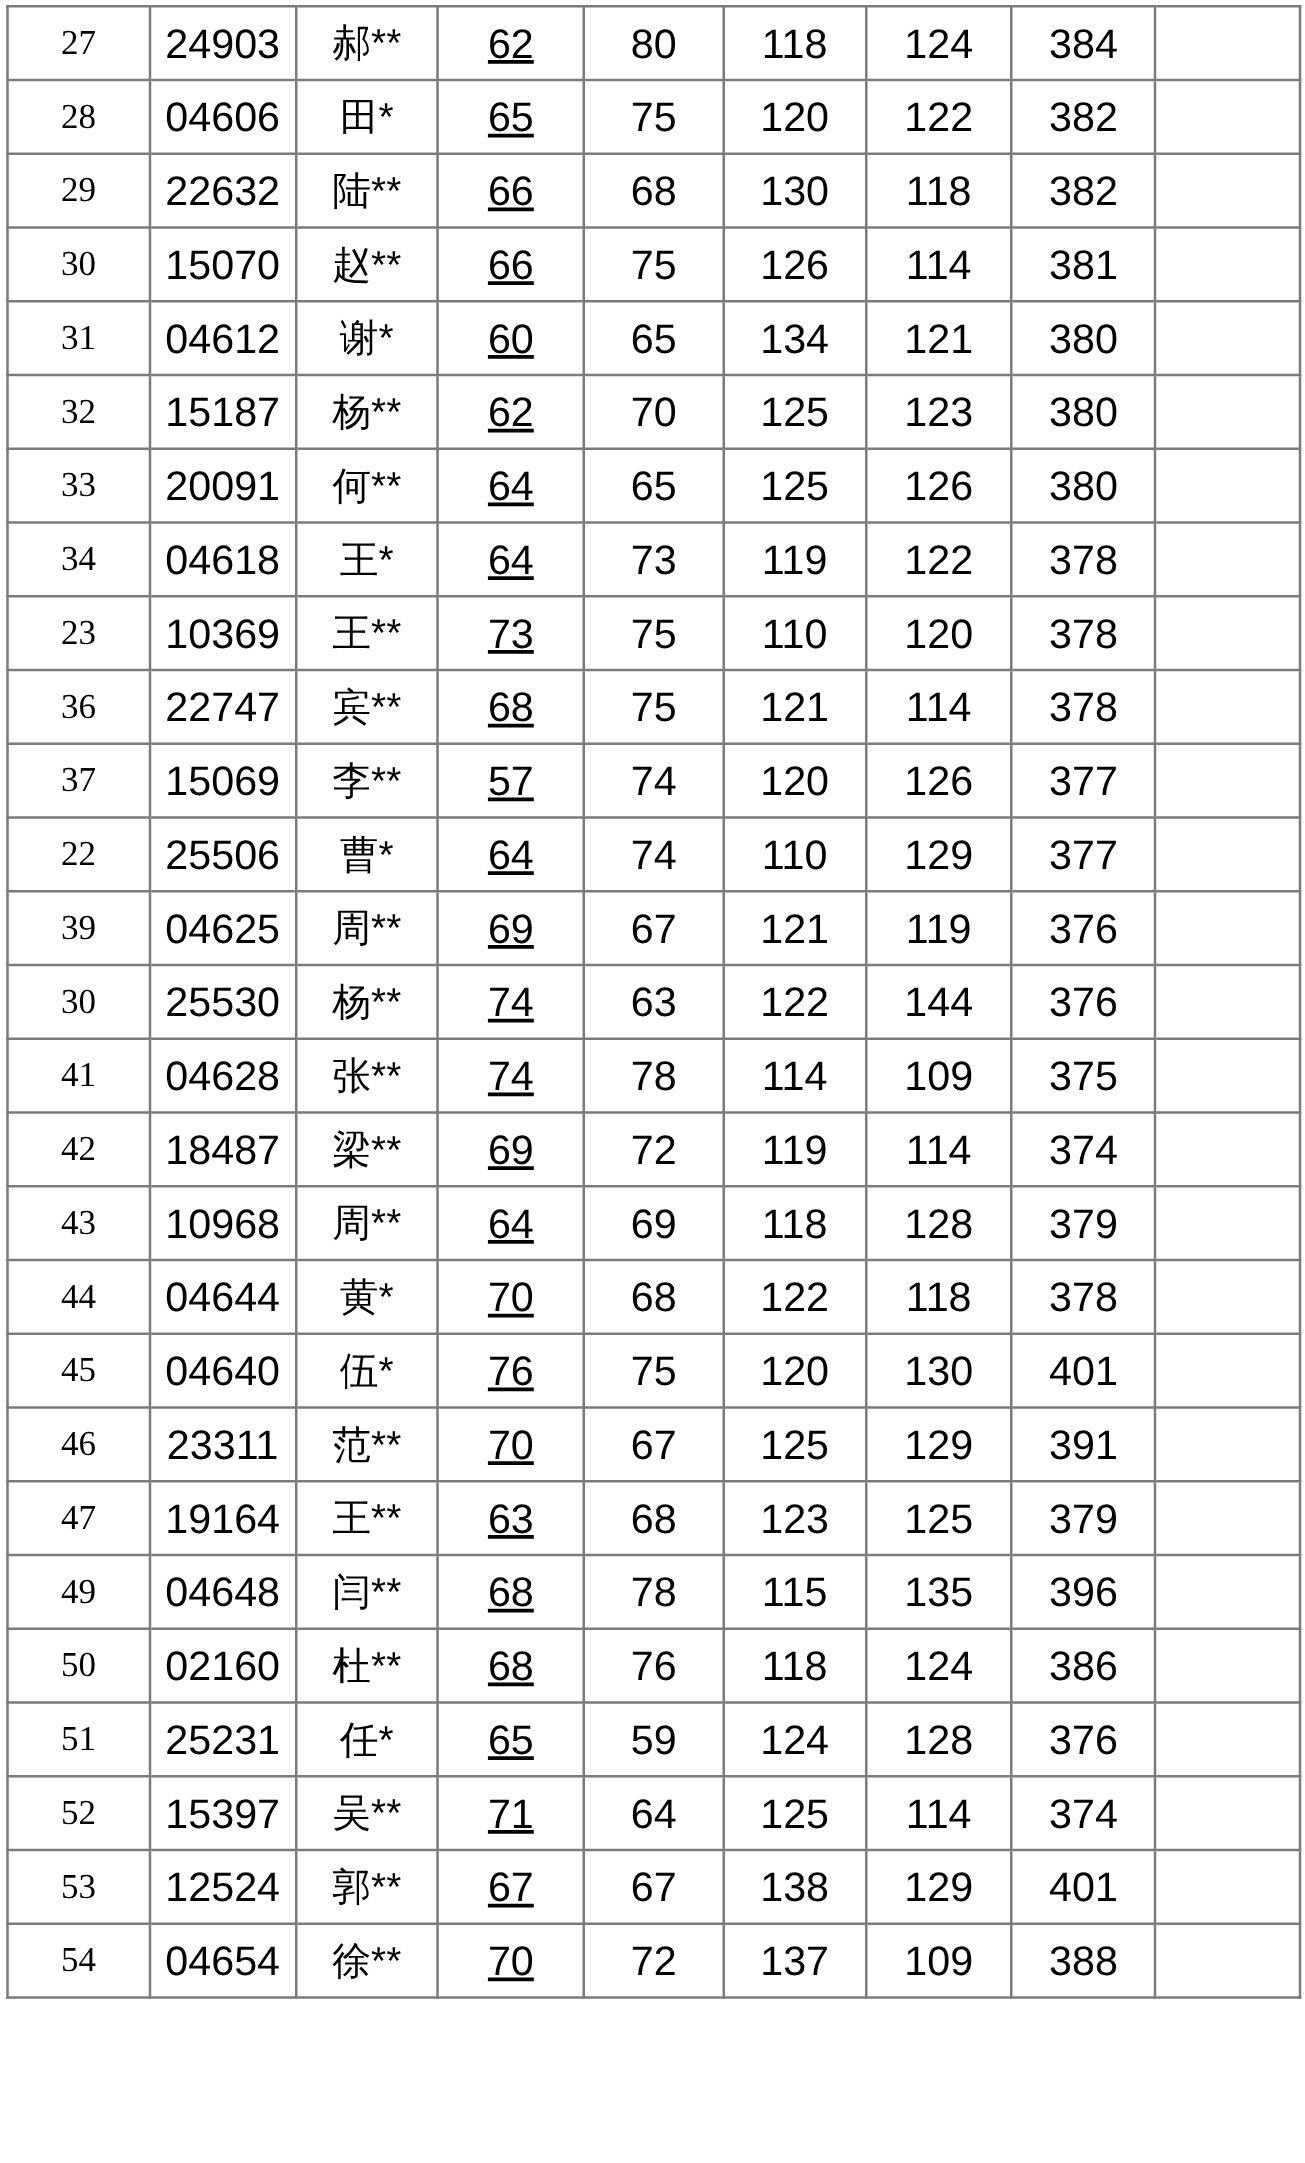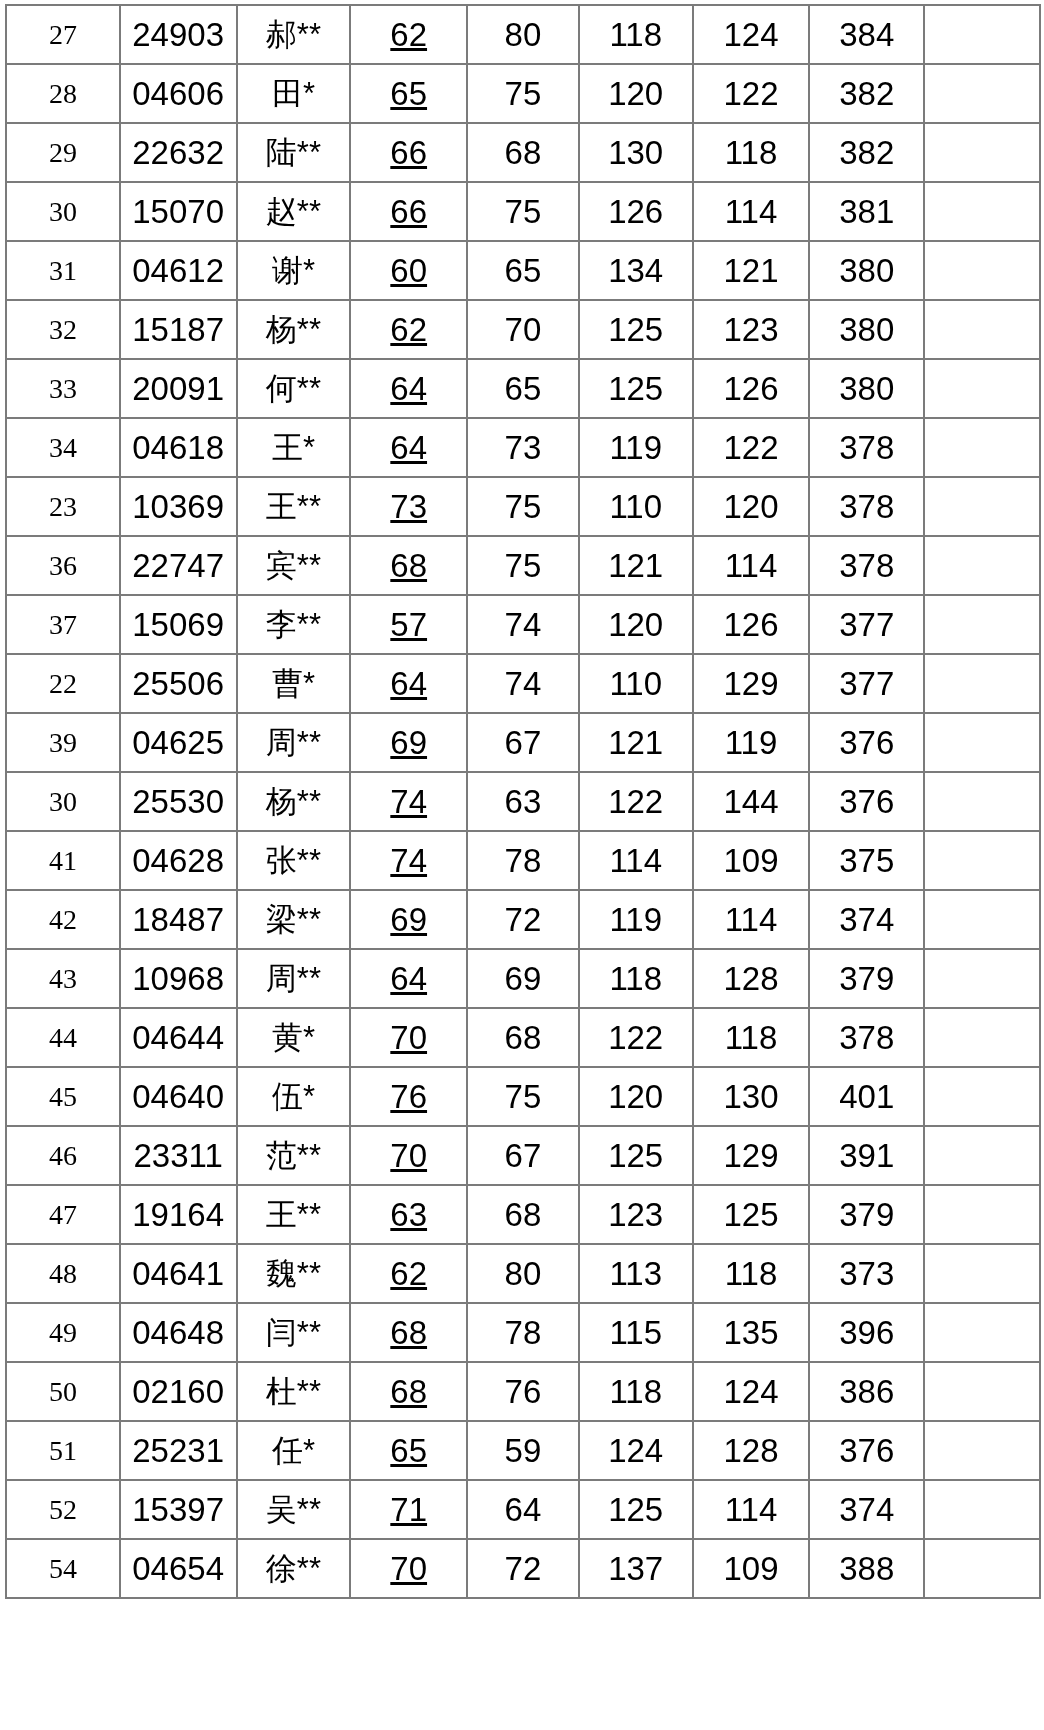--- a/index.html
+++ b/index.html
@@ -292,31 +292,20 @@
           <td class="col-1">19164</td>
           <td class="col-2">王**</td>
           <td class="col-3">63</td>
           <td class="col-4">68</td>
           <td class="col-5">123</td>
           <td class="col-6">125</td>
           <td class="col-7">379</td>
           <td class="col-8"></td>
         </tr>
         <tr>
-          <td class="col-0">48</td>
-          <td class="col-1">04641</td>
-          <td class="col-2">魏**</td>
-          <td class="col-3">62</td>
-          <td class="col-4">80</td>
-          <td class="col-5">113</td>
-          <td class="col-6">118</td>
-          <td class="col-7">373</td>
-          <td class="col-8"></td>
-        </tr>
-        <tr>
           <td class="col-0">49</td>
           <td class="col-1">04648</td>
           <td class="col-2">闫**</td>
           <td class="col-3">68</td>
           <td class="col-4">78</td>
           <td class="col-5">115</td>
           <td class="col-6">135</td>
           <td class="col-7">396</td>
           <td class="col-8"></td>
         </tr>
@@ -347,20 +336,31 @@
           <td class="col-1">15397</td>
           <td class="col-2">吴**</td>
           <td class="col-3">71</td>
           <td class="col-4">64</td>
           <td class="col-5">125</td>
           <td class="col-6">114</td>
           <td class="col-7">374</td>
           <td class="col-8"></td>
         </tr>
         <tr>
+          <td class="col-0">53</td>
+          <td class="col-1">12524</td>
+          <td class="col-2">郭**</td>
+          <td class="col-3">67</td>
+          <td class="col-4">67</td>
+          <td class="col-5">138</td>
+          <td class="col-6">129</td>
+          <td class="col-7">401</td>
+          <td class="col-8"></td>
+        </tr>
+        <tr>
           <td class="col-0">54</td>
           <td class="col-1">04654</td>
           <td class="col-2">徐**</td>
           <td class="col-3">70</td>
           <td class="col-4">72</td>
           <td class="col-5">137</td>
           <td class="col-6">109</td>
           <td class="col-7">388</td>
           <td class="col-8"></td>
         </tr>

